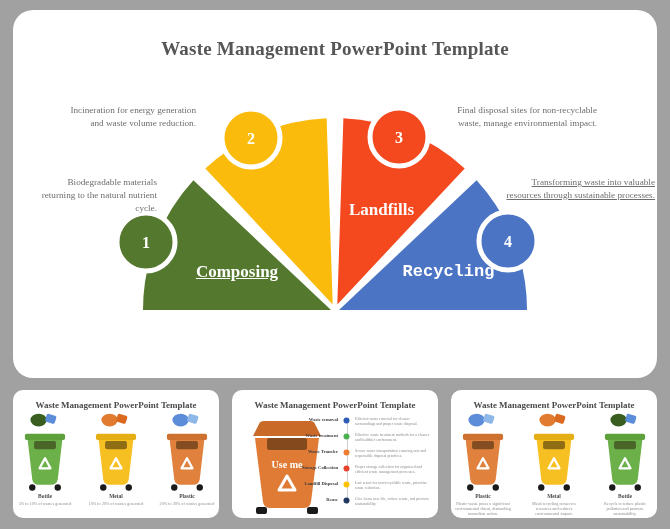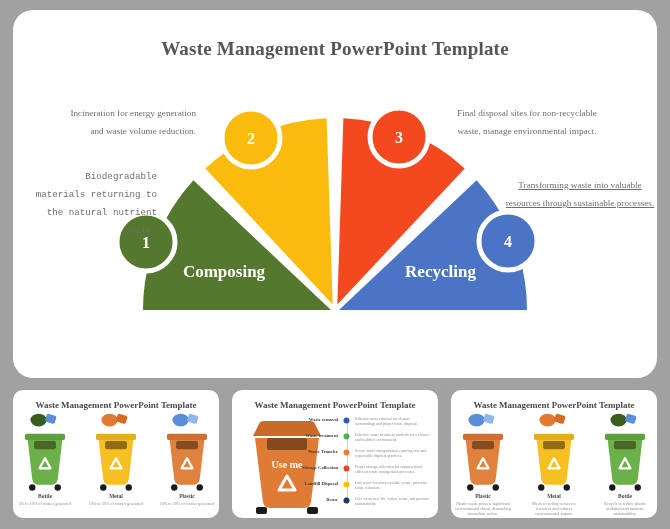--- a/index.html
+++ b/index.html
@@ -15,24 +15,24 @@
   #main-title{
     position:absolute;left:0;top:28px;width:644px;text-align:center;
     font-size:19px;font-weight:bold;color:#565656;letter-spacing:.2px;
   }
   #fan-svg{position:absolute;left:0;top:0;}
   .seg-label{
     position:absolute;color:#ffffff;font-weight:bold;font-size:17px;
     line-height:20px;text-align:center;
   }
   .anno{
-    position:absolute;font-size:9.2px;line-height:18px;color:#6e6e6e;
+    position:absolute;font-size:9.2px;line-height:13px;color:#6e6e6e;
   }
   .anno.right{text-align:right;}
-  .anno.left{text-align:center;}
+  .anno.left{text-align:right;}
 
   
   .thumb{top:390px;width:206px;height:128px;border-radius:10px;}
   #thumb-1{left:13px;}
   #thumb-2{left:232px;}
   #thumb-3{left:451px;}
   .thumb-title{
     position:absolute;left:0;top:10px;width:100%;text-align:center;
     font-size:9px;font-weight:bold;color:#4a4a4a;
   }
@@ -63,24 +63,25 @@
     <circle cx="238" cy="128" r="29" stroke="#ffffff" stroke-width="5" fill="#FBBB0D"></circle>
     <circle cx="386" cy="127" r="29" stroke="#ffffff" stroke-width="5" fill="#F4481E"></circle>
     <circle cx="495" cy="231" r="29" stroke="#ffffff" stroke-width="5" fill="#4B74C4"></circle>
 
     <text x="133" y="238" text-anchor="middle" font-size="16" font-weight="bold" fill="#ffffff">1</text>
     <text x="238" y="134" text-anchor="middle" font-size="16" font-weight="bold" fill="#ffffff">2</text>
     <text x="386" y="133" text-anchor="middle" font-size="16" font-weight="bold" fill="#ffffff">3</text>
     <text x="495" y="237" text-anchor="middle" font-size="16" font-weight="bold" fill="#ffffff">4</text>
   </svg>
 
-  <div class="seg-label" style="left:149px;top:252px;width:124px;">Composing</div>
-  <div class="seg-label" style="left:365px;top:252px;width:125px;">Recycling</div>
-
-  <div class="anno right" style="left:22px;top:158px;width:122px;font-family:Liberation Mono, monospace;">Biodegradable materials returning to the natural nutrient cycle.</div>
+  <div class="seg-label" style="left:162px;top:252px;width:124px;text-decoration:underline;">Composing</div>
+  <div class="seg-label" style="left:306px;top:190px;width:125px;">Landfills</div>
+  <div class="seg-label" style="left:373px;top:252px;width:125px;font-family:Liberation Mono, monospace;">Recycling</div>
+
+  <div class="anno right" style="left:22px;top:166px;width:122px;">Biodegradable materials returning to the natural nutrient cycle.</div>
   <div class="anno right" style="left:48px;top:94px;width:135px;">Incineration for energy generation and waste volume reduction.</div>
   <div class="anno left" style="left:444px;top:94px;width:140px;">Final disposal sites for non-recyclable waste, manage environmental impact.</div>
   <div class="anno left" style="left:492px;top:166px;width:150px;text-decoration:underline;">Transforming waste into valuable resources through sustainable processes.</div>
 </div>
 
 <div class="card thumb" id="thumb-1">
   <div class="thumb-title">Waste Management PowerPoint Template</div>
 
   <div class="bin-wrap" style="left:2px;">
     <svg width="44" height="82" viewBox="0 -14 46 90">

